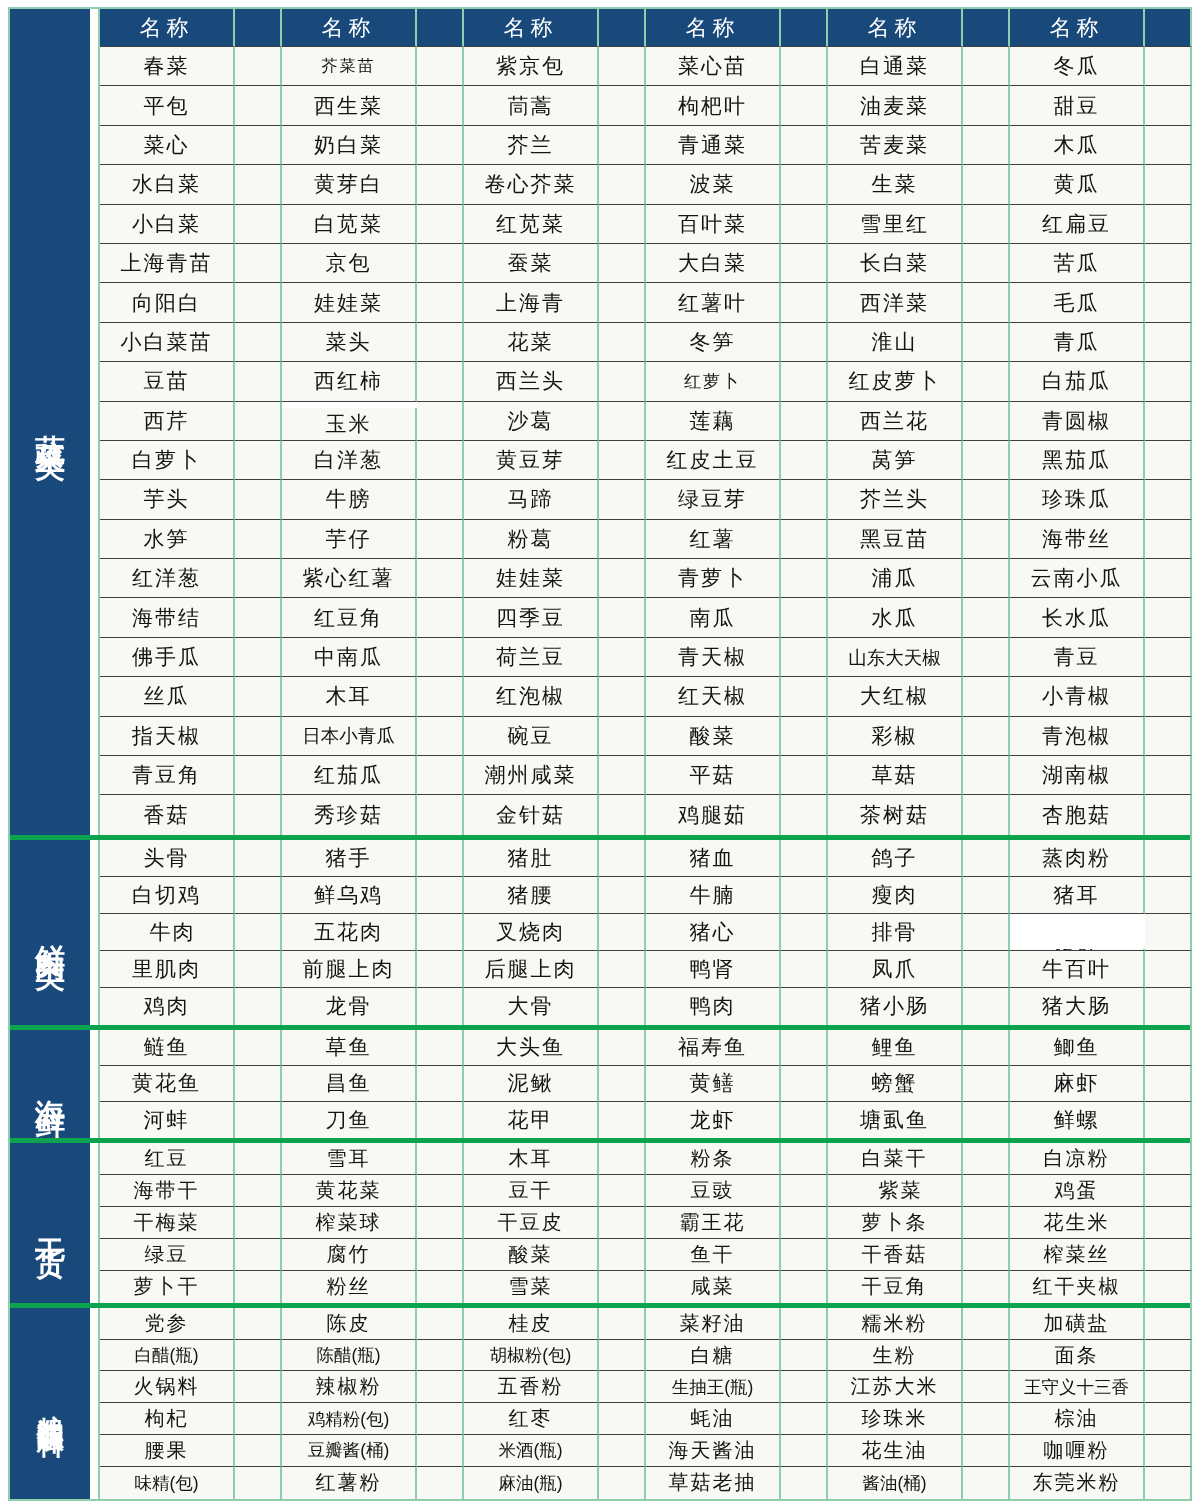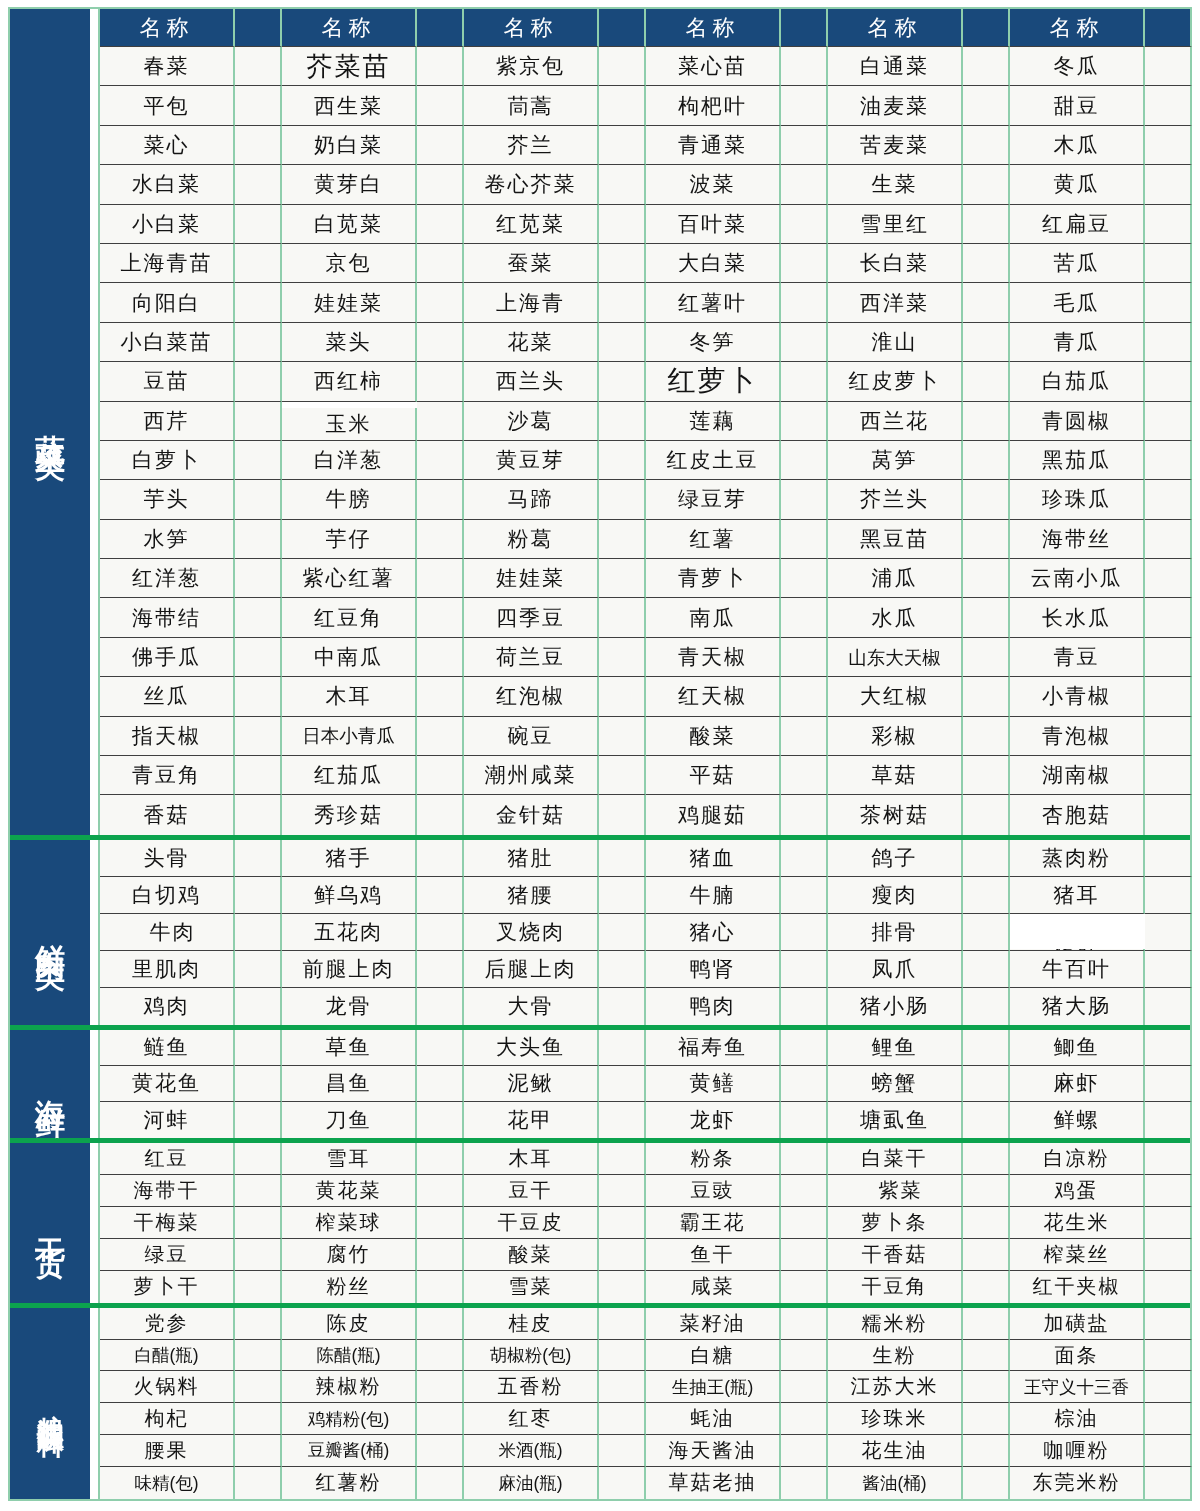--- a/index.html
+++ b/index.html
@@ -55,21 +55,21 @@
           <div class="cell hcell">名称</div>
           <div class="cell hcell"></div>
           <div class="cell hcell">名称</div>
           <div class="cell hcell"></div>
           <div class="cell hcell">名称</div>
           <div class="cell hcell"></div>
           <div class="cell hcell">名称</div>
           <div class="cell hcell"></div>
           <div class="cell" style="font-size: 21px;">春菜</div>
           <div class="cell"></div>
-          <div class="cell" style="font-size: 26px;">芥菜苗</div>
+          <div class="cell" style="font-size: 16px;">芥菜苗</div>
           <div class="cell"></div>
           <div class="cell" style="font-size: 21px;">紫京包</div>
           <div class="cell"></div>
           <div class="cell" style="font-size: 21px;">菜心苗</div>
           <div class="cell"></div>
           <div class="cell" style="font-size: 21px;">白通菜</div>
           <div class="cell"></div>
           <div class="cell" style="font-size: 21px;">冬瓜</div>
           <div class="cell"></div>
           <div class="cell" style="font-size: 21px;">平包</div>
@@ -155,21 +155,21 @@
           <div class="cell" style="font-size: 21px;">淮山</div>
           <div class="cell"></div>
           <div class="cell" style="font-size: 21px;">青瓜</div>
           <div class="cell"></div>
           <div class="cell" style="font-size: 21px;">豆苗</div>
           <div class="cell"></div>
           <div class="cell" style="font-size: 21px;">西红柿</div>
           <div class="cell"></div>
           <div class="cell" style="font-size: 21px;">西兰头</div>
           <div class="cell"></div>
-          <div class="cell" style="font-size: 28px; text-align: center;">红萝卜</div>
+          <div class="cell" style="font-size: 17px; text-align: center;">红萝卜</div>
           <div class="cell"></div>
           <div class="cell" style="font-size: 21px;">红皮萝卜</div>
           <div class="cell"></div>
           <div class="cell" style="font-size: 21px;">白茄瓜</div>
           <div class="cell"></div>
           <div class="cell" style="font-size: 21px;">西芹</div>
           <div class="cell"></div>
           <div class="cell" style="font-size: 21px; margin-top: 6px;">玉米</div>
           <div class="cell"></div>
           <div class="cell" style="font-size: 21px;">沙葛</div>

